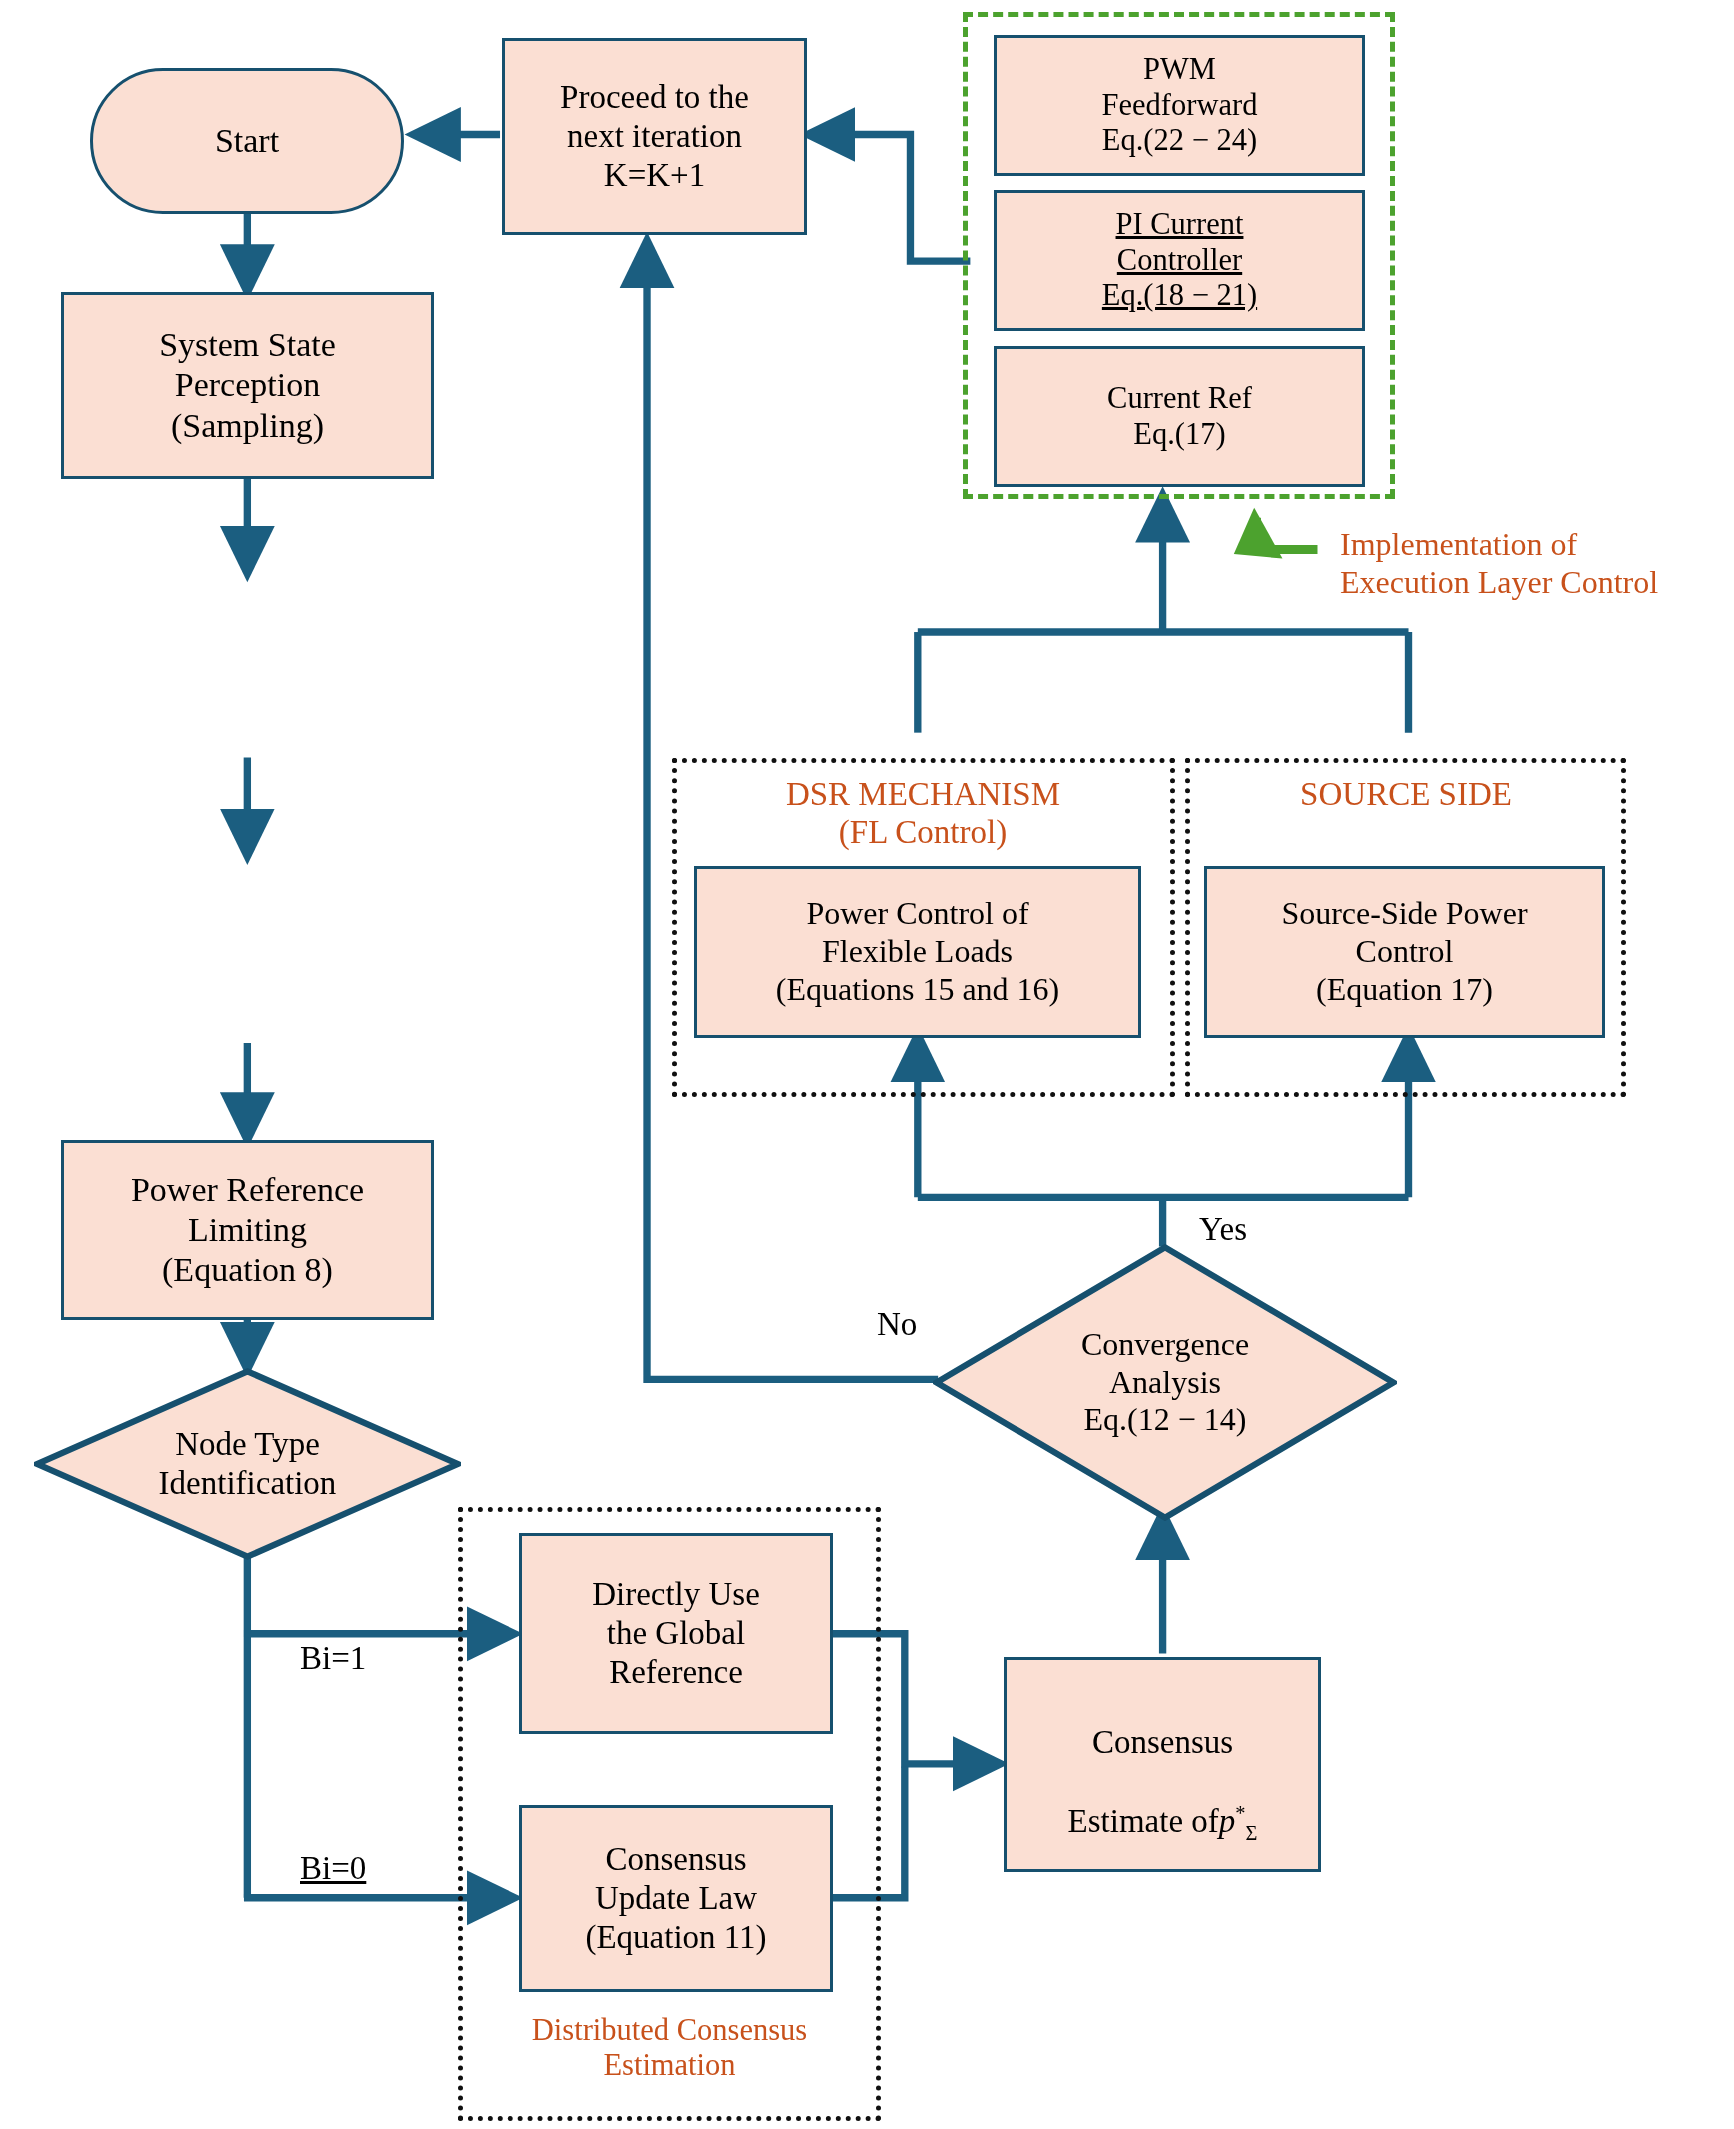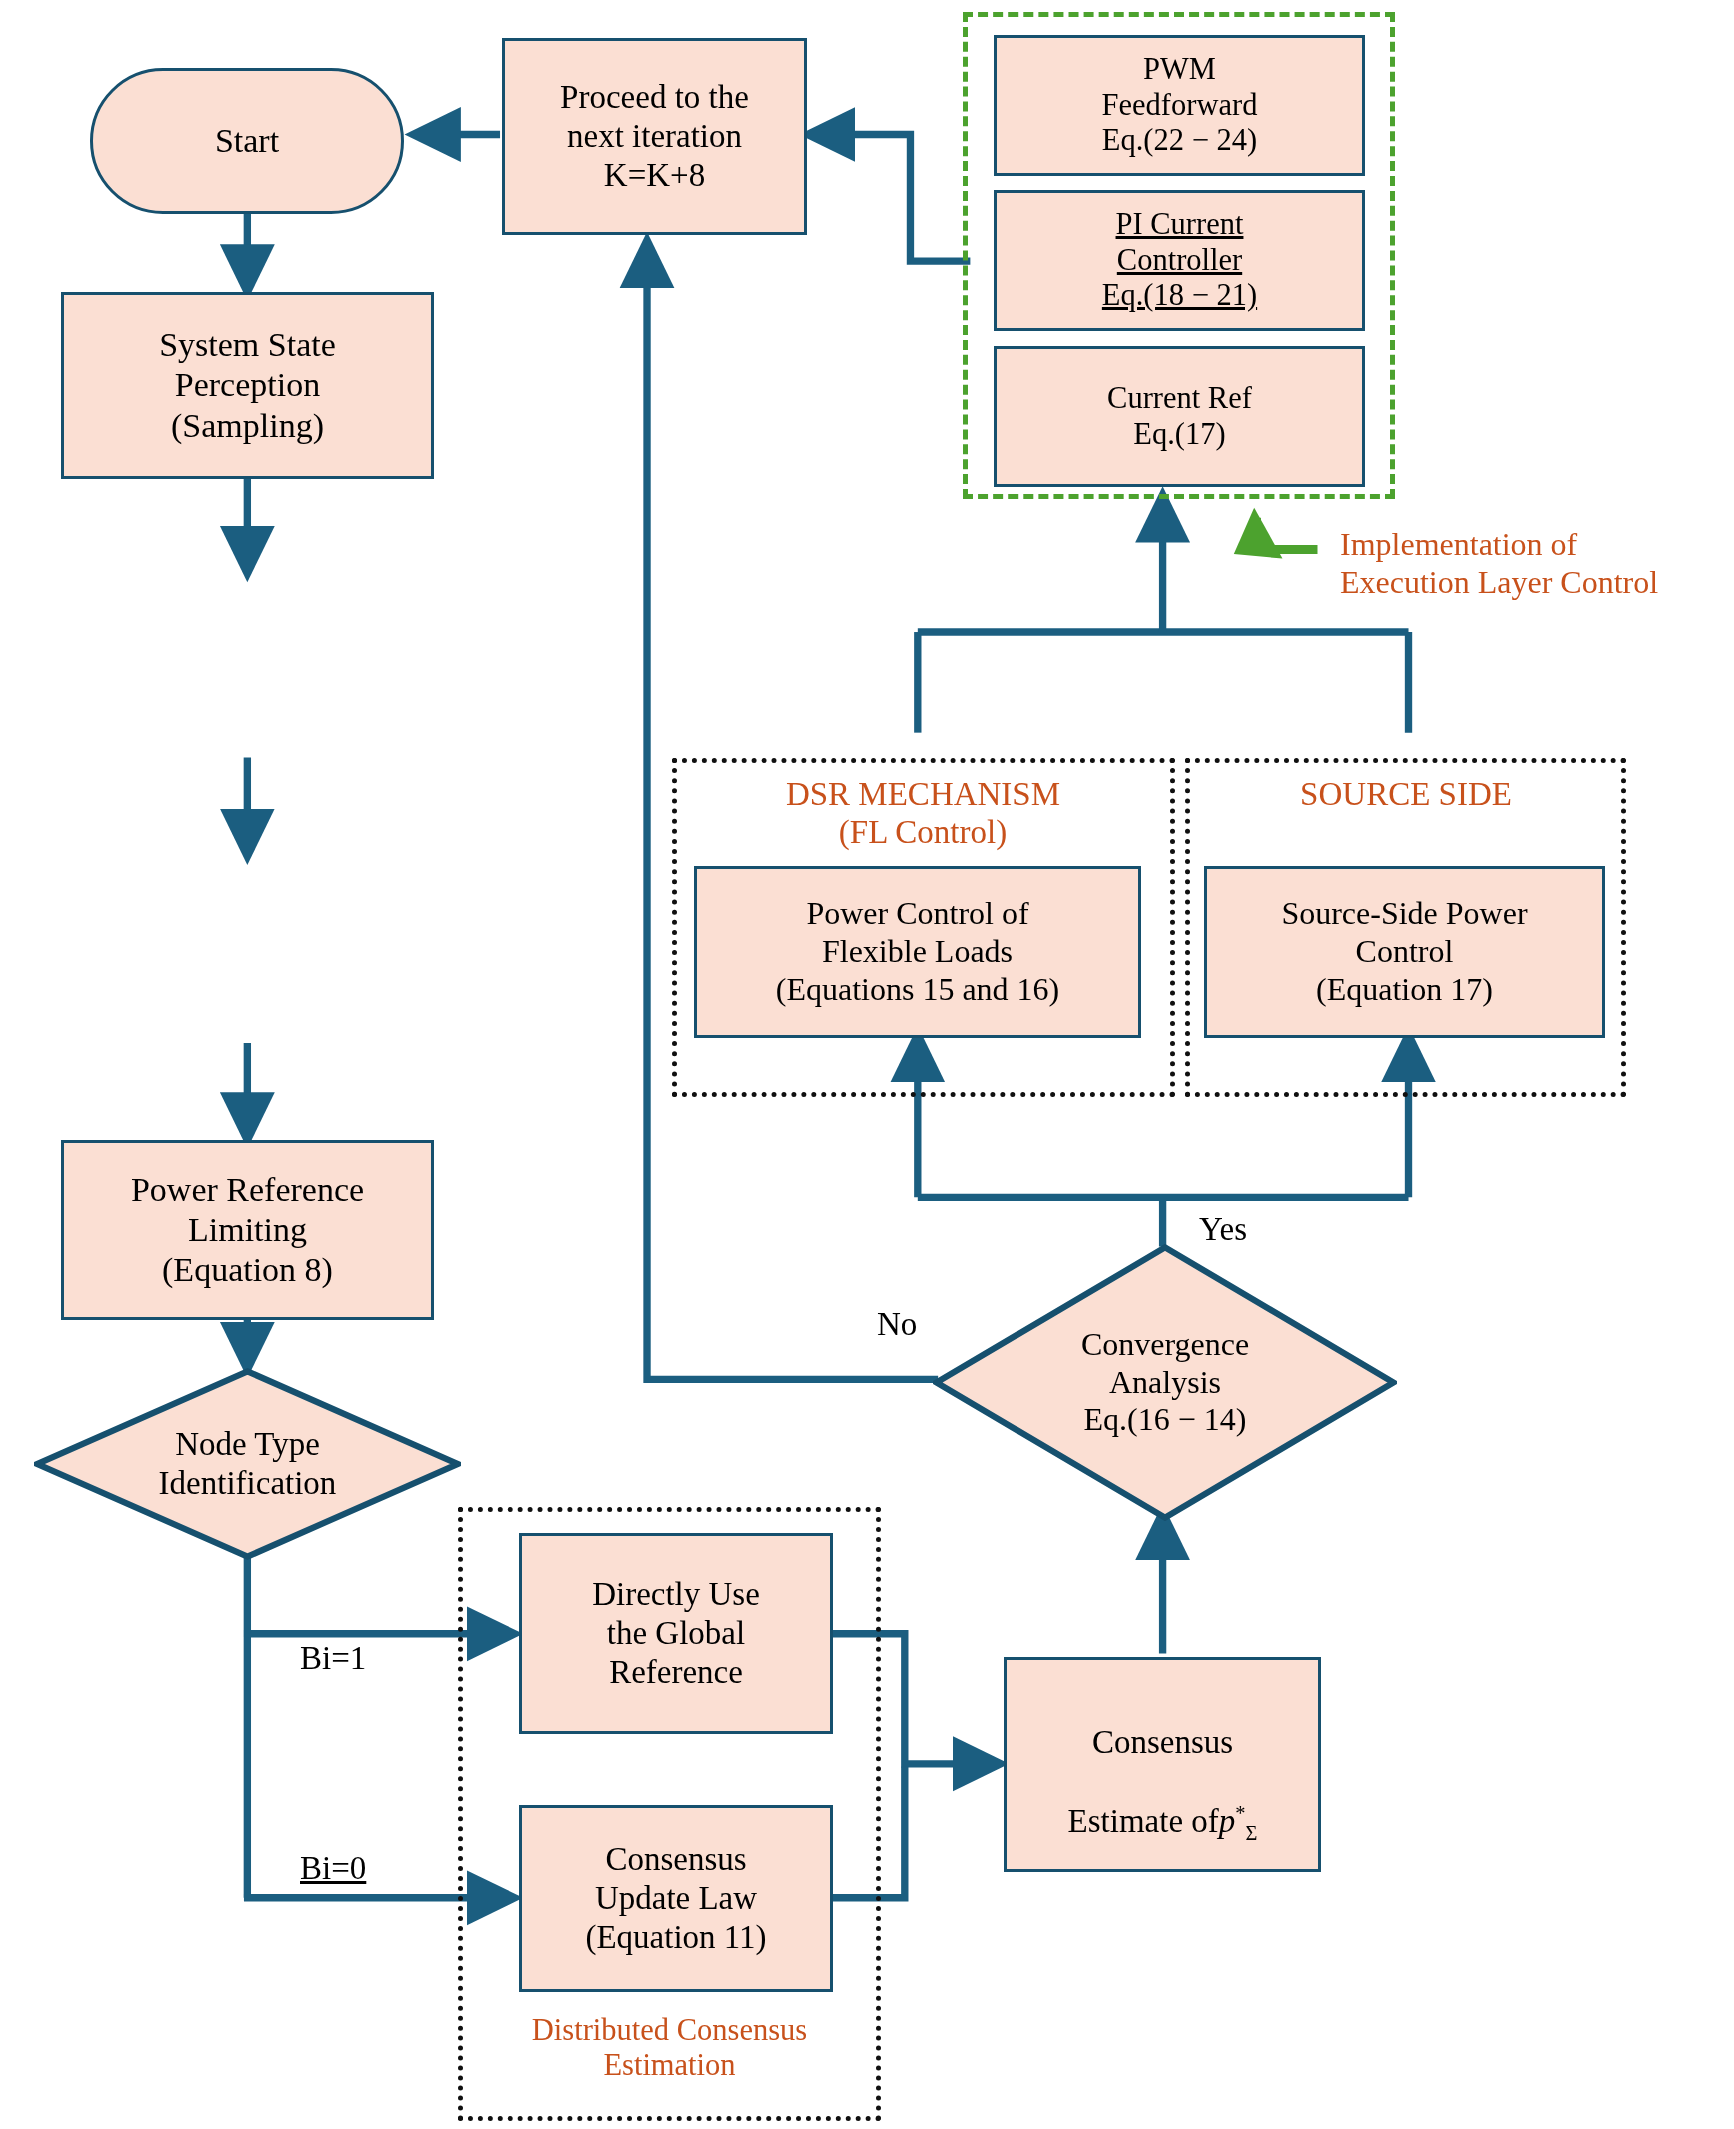--- a/index.html
+++ b/index.html
@@ -203,21 +203,21 @@
       <span>Estimate of</span><span class="mathvar">p</span><span class="sup">*</span><span class="sub">Σ</span>
     </span>
   </div>
 
   <div class="diamond" style="left:933px; top:1244px; width:464px; height:277px;">
     <svg class="dshape" viewBox="0 0 820 490" preserveAspectRatio="none">
       <polygon points="410,6 814,245 410,484 6,245" fill="#FBDFD3" stroke="#16506E" stroke-width="11"></polygon>
     </svg>
     <div class="dtxt" style="font-size:32px;">Convergence
 Analysis
-Eq.(16 − 14)</div>
+Eq.(12 − 14)</div>
   </div>
 
   <div class="node" style="left:694px; top:866px; width:447px; height:172px; font-size:32px;">
     <span class="txt">Power Control of
 Flexible Loads
 (Equations 15 and 16)</span>
   </div>
 
   <div class="node" style="left:1204px; top:866px; width:401px; height:172px; font-size:32px;">
     <span class="txt">Source-Side Power
@@ -238,21 +238,21 @@
   </div>
 
   <div class="node" style="left:994px; top:346px; width:371px; height:141px; font-size:30.5px;">
     <span class="txt">Current Ref
 Eq.(17)</span>
   </div>
 
   <div class="node" style="left:502px; top:38px; width:305px; height:197px; font-size:33px;">
     <span class="txt">Proceed to the
 next iteration
-K=K+8</span>
+K=K+1</span>
   </div>
 
   <div class="edgelabel" style="left:300px; top:1640px; font-size:33px;">Bi=1</div>
 
   <div class="edgelabel" style="left:300px; top:1850px; font-size:33px;text-decoration:underline;">Bi=0</div>
 
   <div class="edgelabel" style="left:1199px; top:1211px; font-size:33px;">Yes</div>
 
   <div class="edgelabel" style="left:877px; top:1306px; font-size:33px;">No</div>
 

